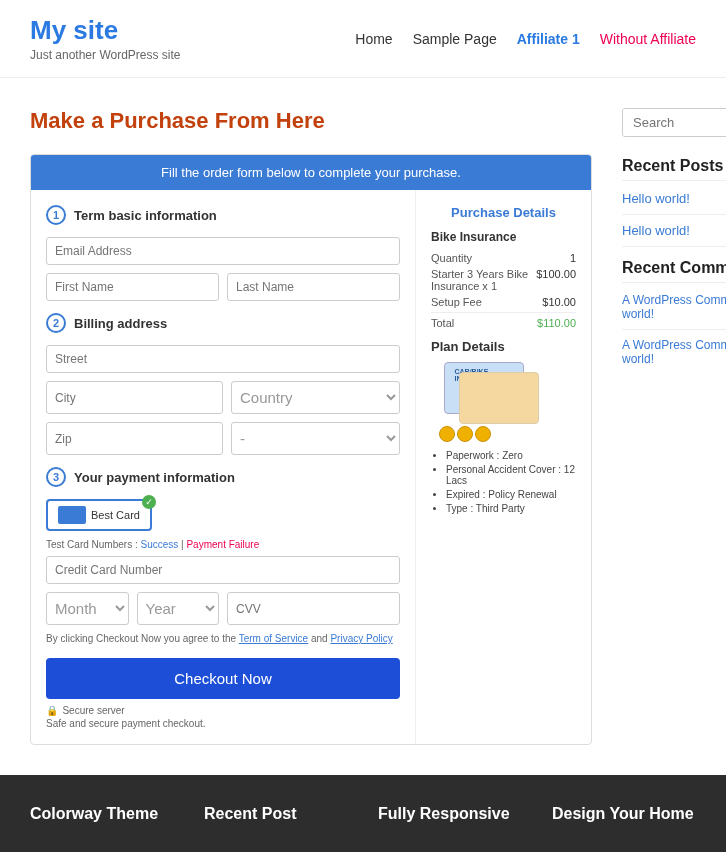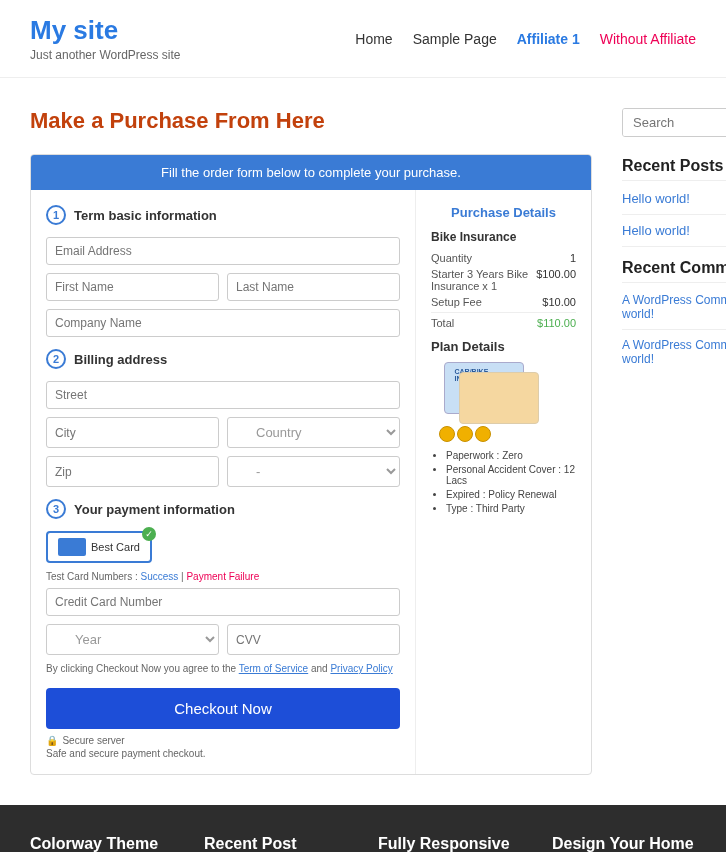--- a/index.html
+++ b/index.html
@@ -28,21 +28,21 @@
     .form-body { display: flex; }
     .form-left { flex: 1; padding: 15px; border-right: 1px solid #eee; }
     .form-right { width: 175px; padding: 15px; }
 
     
     .section-title { display: flex; align-items: center; gap: 8px; font-weight: bold; font-size: 13px; margin-bottom: 12px; color: #333; }
     .section-num { width: 20px; height: 20px; border: 2px solid #3a7bd5; border-radius: 50%; display: flex; align-items: center; justify-content: center; font-size: 11px; color: #3a7bd5; font-weight: bold; flex-shrink: 0; }
     .form-row { display: flex; gap: 8px; margin-bottom: 8px; }
     .form-input { width: 100%; padding: 6px 8px; border: 1px solid #ccc; border-radius: 3px; font-size: 12px; color: #999; }
     .form-input-half { flex: 1; padding: 6px 8px; border: 1px solid #ccc; border-radius: 3px; font-size: 12px; color: #999; }
-    .form-select { flex: 1; padding: 6px 24px; border: 1px solid #ccc; border-radius: 3px; font-size: 13px; color: #999; background: #fff; }
+    .form-select { flex: 1; padding: 6px 4px; border: 1px solid #ccc; border-radius: 3px; font-size: 15px; color: #999; background: #fff; }
     .section-divider { margin: 12px 0; }
 
     
     .payment-card { display: inline-flex; align-items: center; gap: 5px; border: 2px solid #3a7bd5; border-radius: 4px; padding: 5px 10px; font-size: 11px; position: relative; margin-bottom: 8px; }
     .card-icon { width: 28px; height: 18px; background: #3a7bd5; border-radius: 2px; }
     .check-mark { position: absolute; top: -6px; right: -6px; width: 14px; height: 14px; background: #4CAF50; border-radius: 50%; color: white; font-size: 9px; display: flex; align-items: center; justify-content: center; }
     .test-card-info { font-size: 10px; color: #666; margin-bottom: 6px; }
     .test-card-info a { color: #3a7bd5; text-decoration: none; }
     .test-card-info a.fail { color: #e05; }
 
@@ -120,23 +120,20 @@
             <div class="section-num">1</div>
             <span>Term basic information</span>
           </div>
           <div class="form-row">
             <input class="form-input" type="email" placeholder="Email Address" style="">
           </div>
           <div class="form-row">
             <input class="form-input-half" type="text" placeholder="First Name" style="">
             <input class="form-input-half" type="text" placeholder="Last Name" style="">
           </div>
-          <div class="form-row">
-            <input class="form-input" type="text" placeholder="Company Name" style="">
-          </div>
 
           
           <div class="section-title section-divider">
             <div class="section-num">2</div>
             <span>Billing address</span>
           </div>
           <div class="form-row">
             <input class="form-input" type="text" placeholder="Street" style="">
           </div>
           <div class="form-row">
@@ -168,20 +165,23 @@
             <span>Test Card Numbers :</span>
             <a href="#">Success</a>
             <span> | </span>
             <a href="#" class="fail">Payment Failure</a>
           </div>
 
           <div class="form-row">
             <input class="form-input" type="text" placeholder="Credit Card Number" style="">
           </div>
           <div class="form-row">
+            <select class="form-select">
+              <option>Month</option>
+            </select>
             <select class="form-select">
               <option>Year</option>
             </select>
             <input class="form-input-half" type="text" placeholder="CVV" style="">
           </div>
 
           <div class="terms-text">
             <span>By clicking Checkout Now you agree to the</span>
             <a href="#">Term of Service</a>
             <span>and</span>

